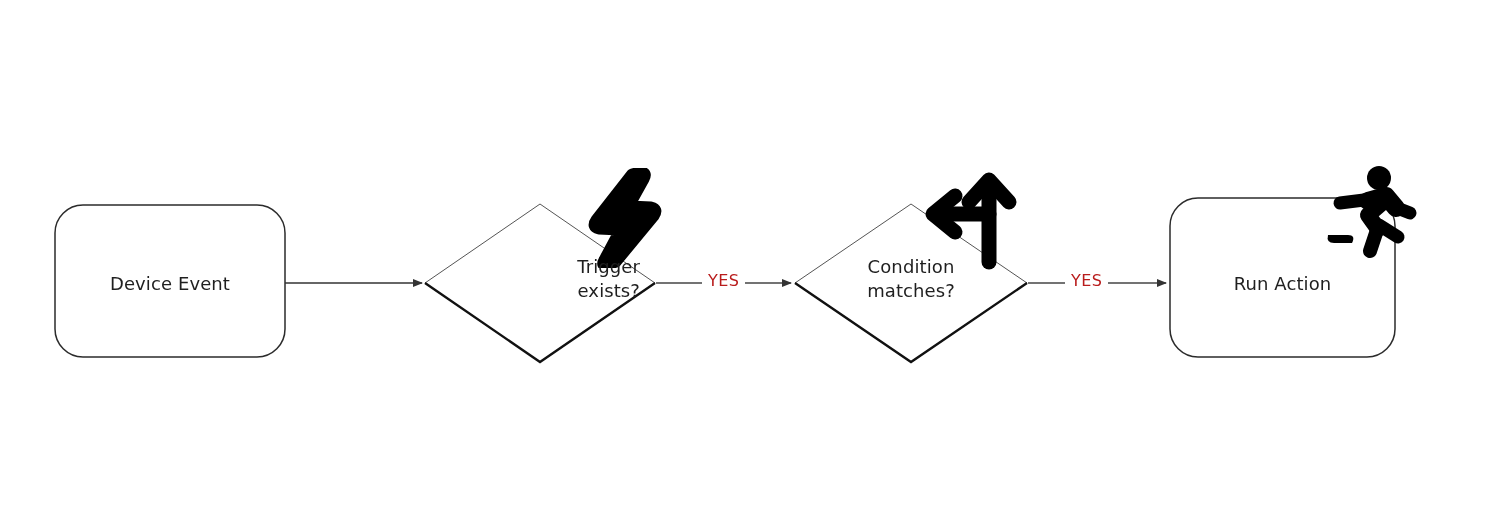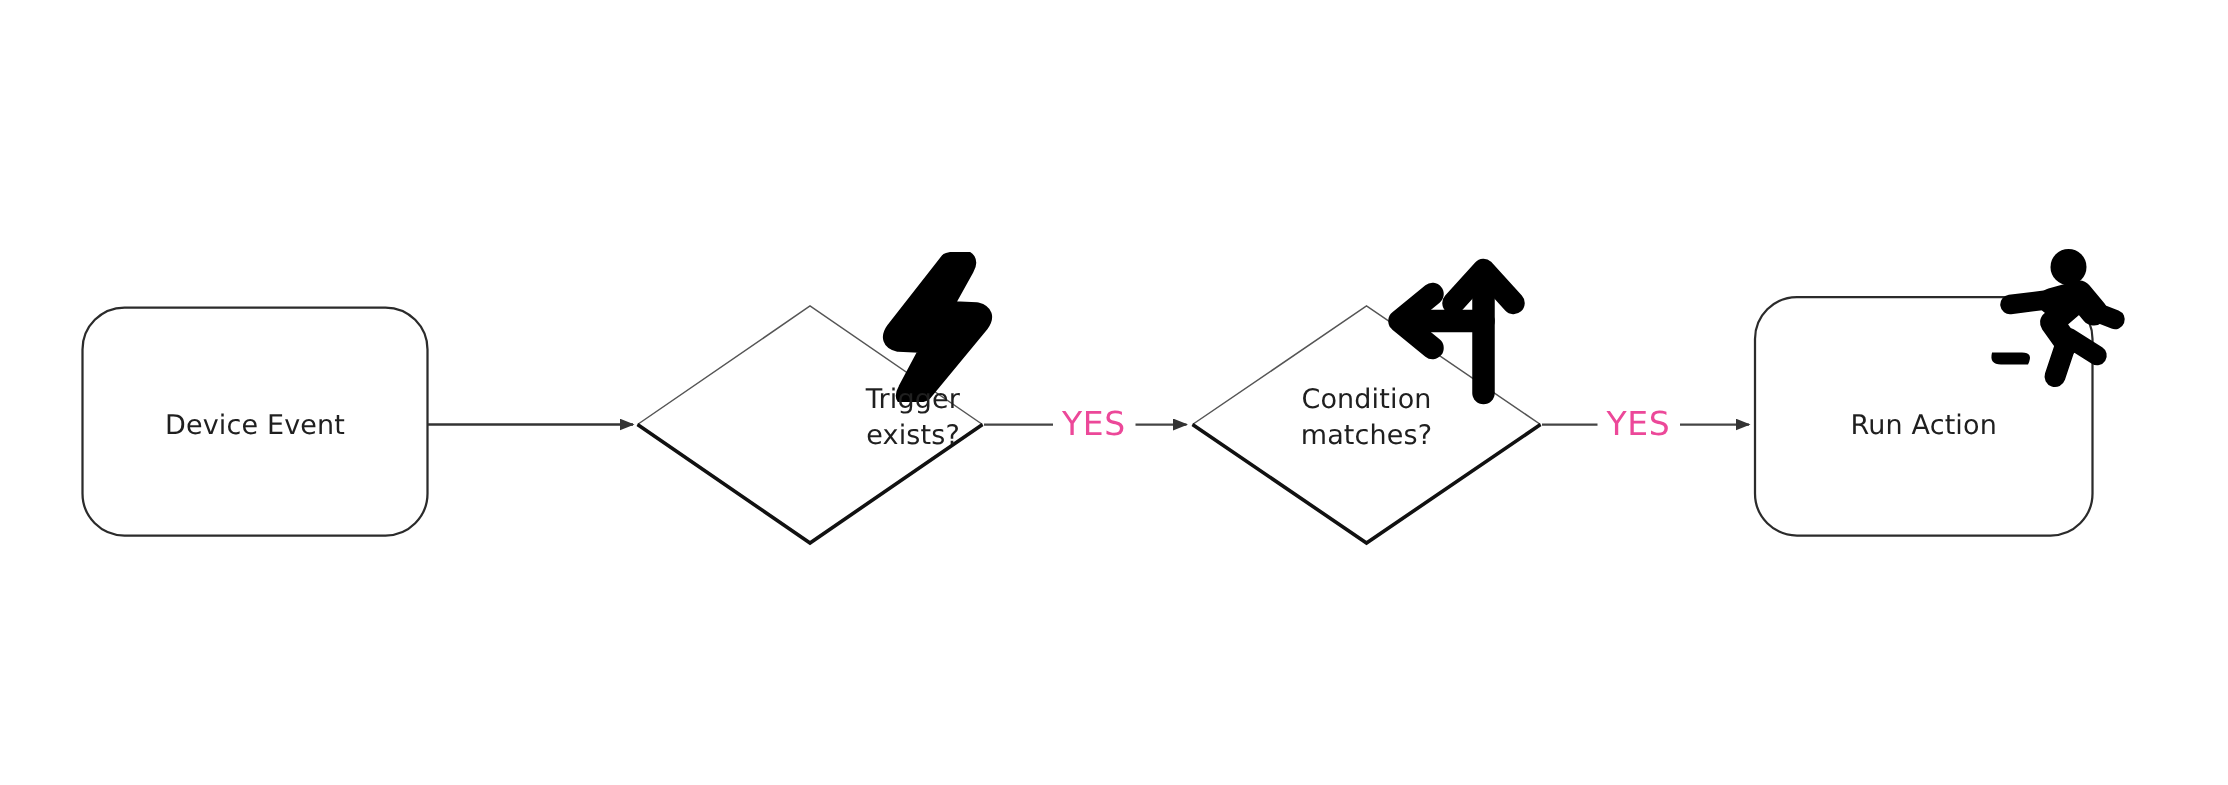--- a/index.html
+++ b/index.html
@@ -31,22 +31,22 @@
     color: #1f1f1f;
     text-align: center;
     line-height: 1.33;
     white-space: pre-line;
     letter-spacing: 0.1px;
     pointer-events: none;
   }
   .edge-label {
     position: absolute;
     font-family: "DejaVu Sans", sans-serif;
-    font-size: 22px;
-    color: #ec4899;
+    font-size: 16px;
+    color: #b91c1c;
     text-align: right;
     letter-spacing: 0.4px;
     background: #ffffff;
     padding: 0 6px;
     pointer-events: none;
   }
   .icon-layer {
     position: absolute;
     pointer-events: none;
   }

